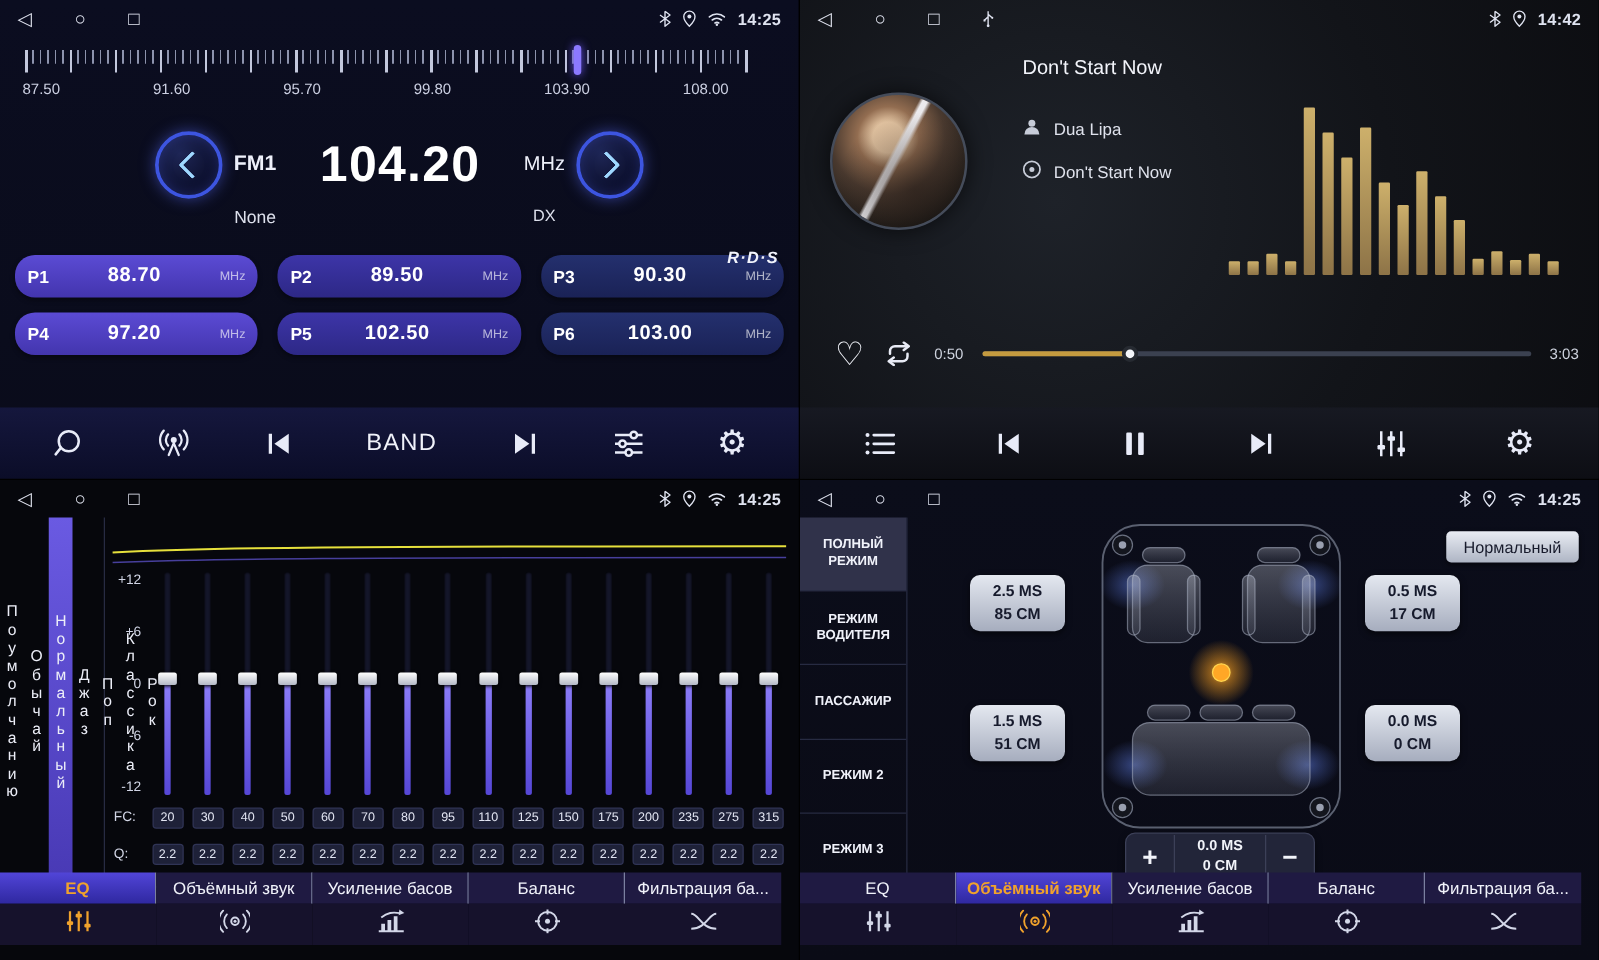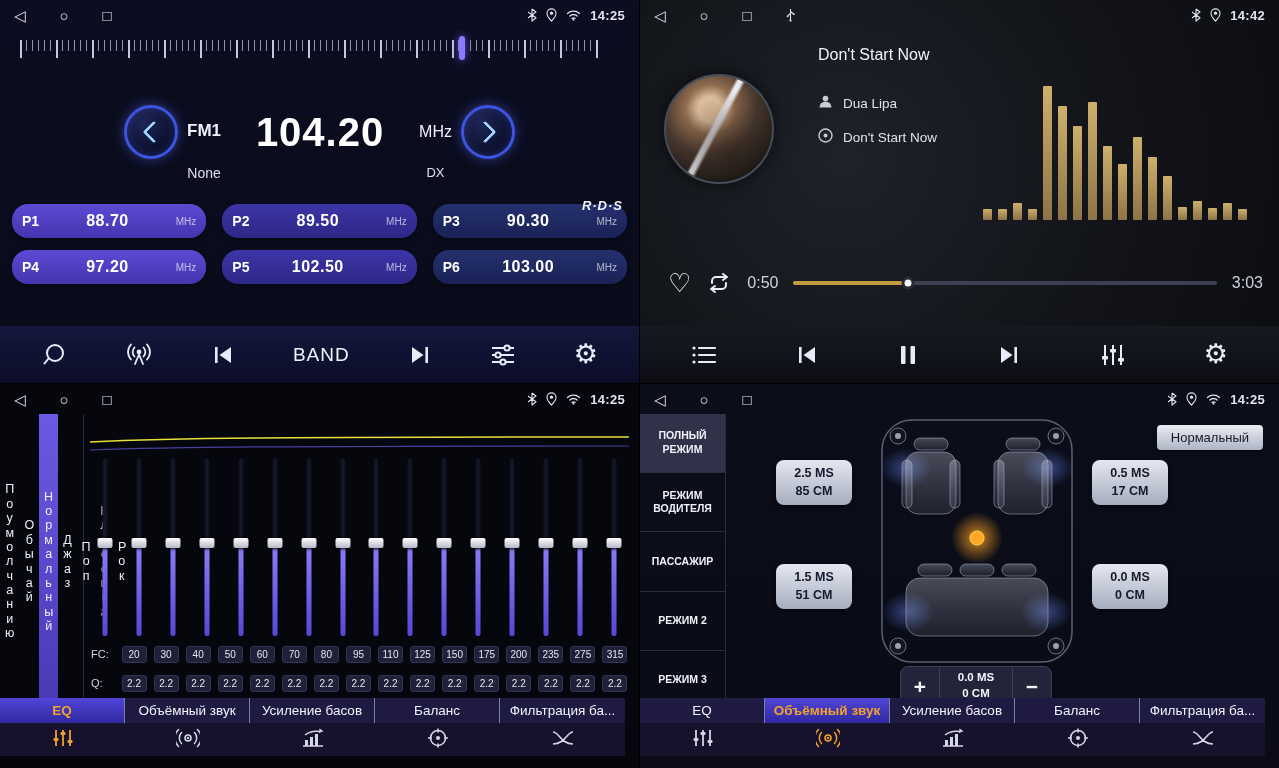--- a/index.html
+++ b/index.html
@@ -67,21 +67,21 @@
   .album-art::after{content:"";position:absolute;inset:0;border-radius:50%;
     background:radial-gradient(circle at 62% 72%,rgba(35,26,22,.55),transparent 62%);}
   .track-info{position:absolute;left:178px;top:46px;}
   .track-title{font-size:16px;color:#f2f4fa;margin-bottom:30px;}
   .meta-row{display:flex;align-items:center;gap:10px;margin-bottom:16px;font-size:13.5px;color:#dfe2ec;}
   .meta-row .m-icon{color:#c7ccd8;}
   .spectrum{position:absolute;right:24px;top:86px;width:272px;height:134px;display:flex;align-items:flex-end;gap:6px;}
   .spec-bar{width:9px;border-radius:1px;background:linear-gradient(180deg,#cdb06b,#8d7347);}
   .progress-row{position:absolute;left:28px;right:16px;top:270px;display:flex;align-items:center;gap:15px;}
   .heart-glyph{font-size:26px;color:#f2f4fa;line-height:1;cursor:pointer;}
-  .ptime{font-size:16px;color:#ced3de;}
+  .ptime{font-size:12px;color:#ced3de;}
   .progress-track{flex:1;height:4px;background:#3b4150;border-radius:2px;position:relative;cursor:pointer;}
   .progress-fill{height:100%;background:#c49b3f;border-radius:2px;}
   .progress-knob{position:absolute;top:50%;transform:translate(-50%,-50%);width:13px;height:13px;border-radius:50%;
     background:#f4f6fa;border:3px solid #262a31;cursor:pointer;}
   .player-toolbar{background:linear-gradient(180deg,#171922,#0d0e14);}
 
   
   .q-eq{background:#06070c;border-right:1px solid #000;}
   .eq-body{display:flex;height:296px;}
   .eq-sidebar{width:84px;border-right:1px solid #272b42;display:flex;flex-direction:row;}
@@ -163,20 +163,28 @@
             <circle cx="7.5" cy="10.8" r="1" fill="currentColor"></circle>
           </svg>
         <span class="status-time">14:25</span>
       </div>
     </div>
 
     <div class="freq-scale">
       <div class="ticks-minor"></div>
       <div class="ticks-major"></div>
       <div class="scale-indicator" style="left:73%;"></div>
+      <div class="scale-labels">
+        <span>87.50</span>
+        <span>91.60</span>
+        <span>95.70</span>
+        <span>99.80</span>
+        <span>103.90</span>
+        <span>108.00</span>
+      </div>
     </div>
 
     <div class="main-freq-row">
       <div class="nav-circle prev"></div>
       <div class="stack-col">
         <span class="band-label">FM1</span>
         <span class="stereo-status">None</span>
       </div>
       <div class="big-freq">104.20</div>
       <div class="stack-col">
@@ -418,20 +426,27 @@
           <div class="eq-preset">Поп</div>
           <div class="eq-preset">Классика</div>
           <div class="eq-preset">Рок</div>
         </div>
       <div class="eq-main">
         <svg class="eq-curve" viewBox="0 0 520 30" preserveAspectRatio="none">
           <path d="M2 16 C 80 12, 180 11, 518 11" fill="none" stroke="#e6e03c" stroke-width="1.6"></path>
           <path d="M2 24 C 80 21, 180 20, 518 20" fill="none" stroke="#574ec0" stroke-width="1.2" opacity=".8"></path>
         </svg>
         <div class="eq-grid">
+          <div class="db-col">
+            <span>+12</span>
+            <span>+6</span>
+            <span>0</span>
+            <span>-6</span>
+            <span>-12</span>
+          </div>
           <div class="eq-bands" id="eq-bands">
               <div class="band">
                 <div class="track"></div>
                 <div class="fill" style="height:52%"></div>
                 <div class="handle" style="bottom:52%"></div>
               </div>
               <div class="band">
                 <div class="track"></div>
                 <div class="fill" style="height:52%"></div>
                 <div class="handle" style="bottom:52%"></div>

